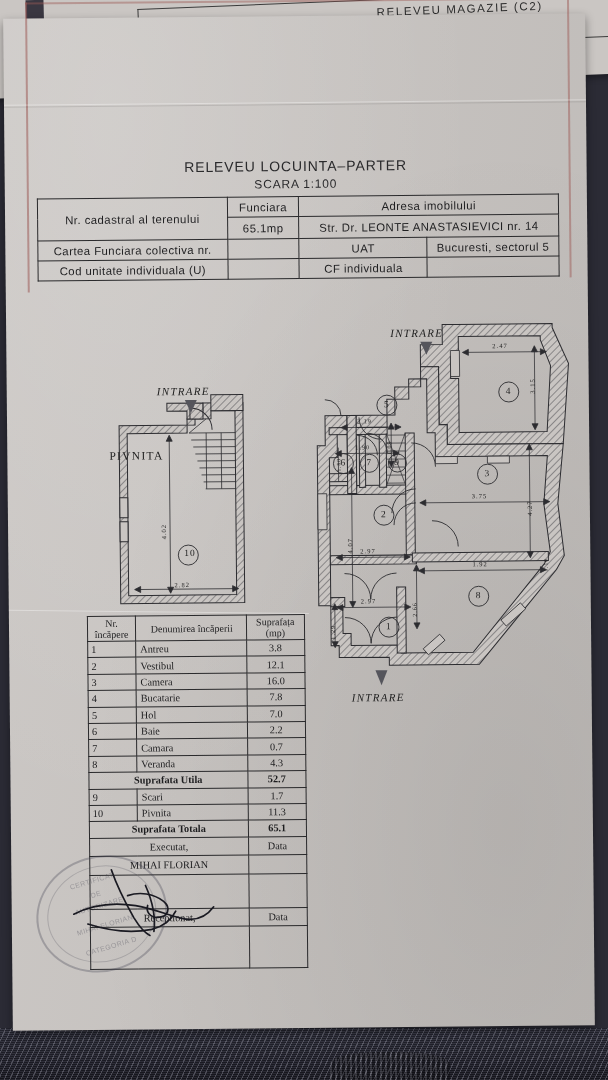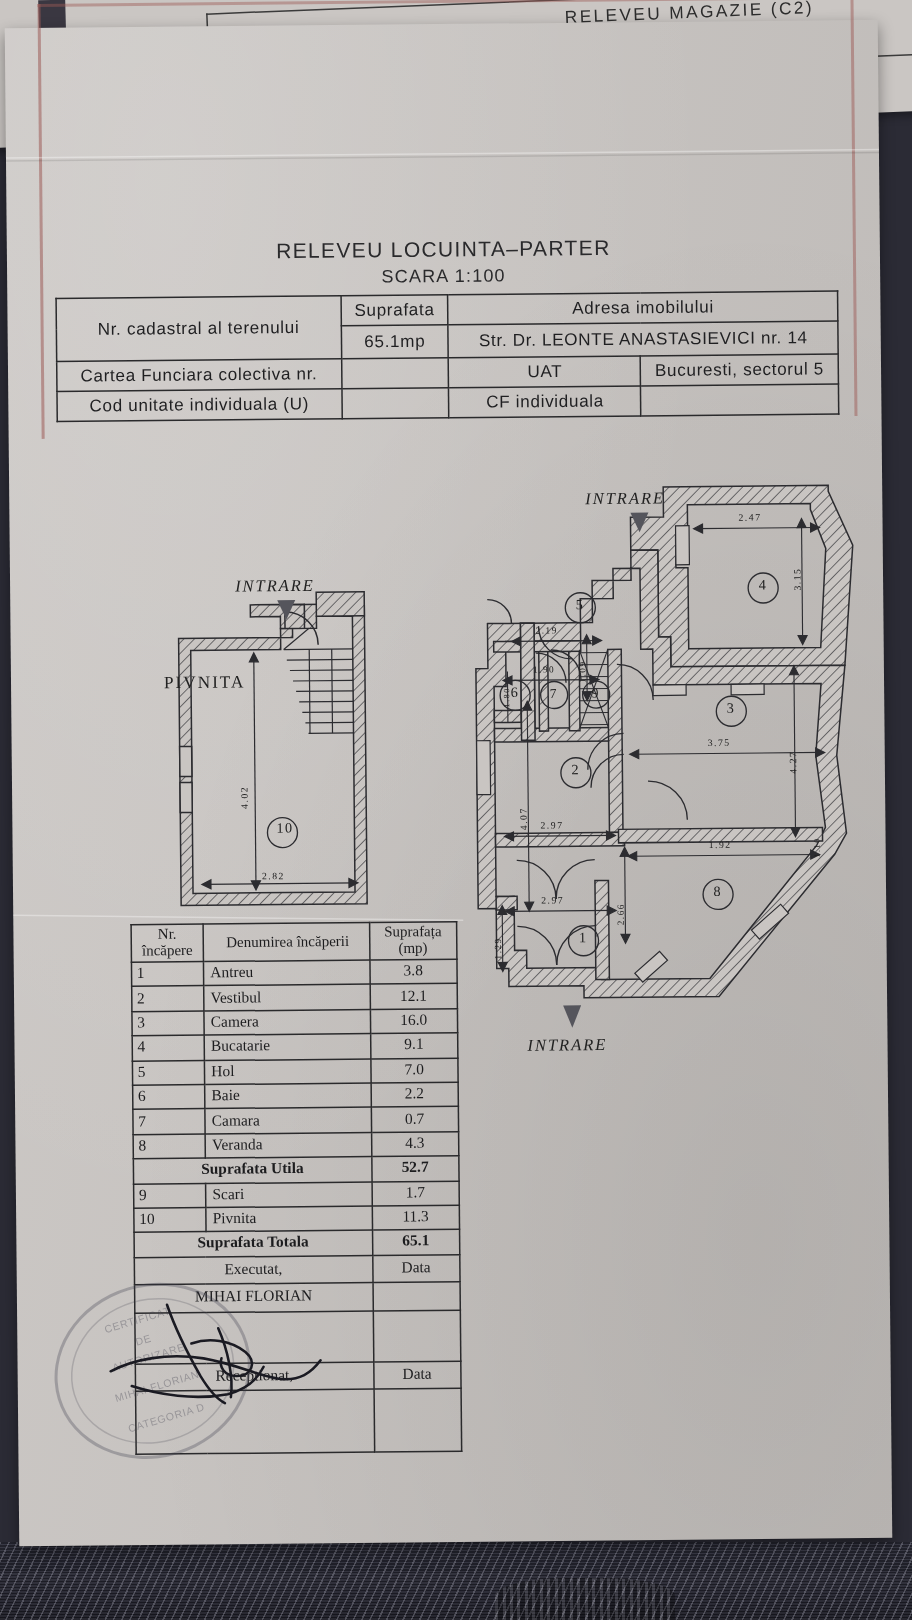--- a/index.html
+++ b/index.html
@@ -224,21 +224,21 @@
   <div class="crease2" style="left:0;top:88px;width:582px;height:1px;"></div>
   <div class="crease" style="left:0;top:594px;width:300px;height:1px;transform:rotate(1.2deg);"></div>
 
   <div id="doc-title">RELEVEU LOCUINTA–PARTER</div>
   <div id="doc-scale">SCARA 1:100</div>
 
   <table id="header-table">
     <tbody>
         <tr>
       <td rowspan="2" style="width:190px">Nr. cadastral al terenului</td>
-      <td style="width:72px">Suprafata</td>
+      <td style="width:72px">Funciara</td>
       <td colspan="2">Adresa  imobilului</td>
     </tr>
     <tr class="tall">
       <td>65.1mp</td>
       <td colspan="2">Str. Dr. LEONTE ANASTASIEVICI nr. 14</td>
     </tr>
     <tr>
       <td>Cartea Funciara colectiva nr.</td>
       <td></td>
       <td style="width:128px">UAT</td>
@@ -536,21 +536,21 @@
       <td class="c-sf">12.1</td>
     </tr>
     <tr>
       <td class="c-nr">3</td>
       <td class="c-nm">Camera</td>
       <td class="c-sf">16.0</td>
     </tr>
     <tr>
       <td class="c-nr">4</td>
       <td class="c-nm">Bucatarie</td>
-      <td class="c-sf">9.1</td>
+      <td class="c-sf">7.8</td>
     </tr>
     <tr>
       <td class="c-nr">5</td>
       <td class="c-nm">Hol</td>
       <td class="c-sf">7.0</td>
     </tr>
     <tr>
       <td class="c-nr">6</td>
       <td class="c-nm">Baie</td>
       <td class="c-sf">2.2</td>

